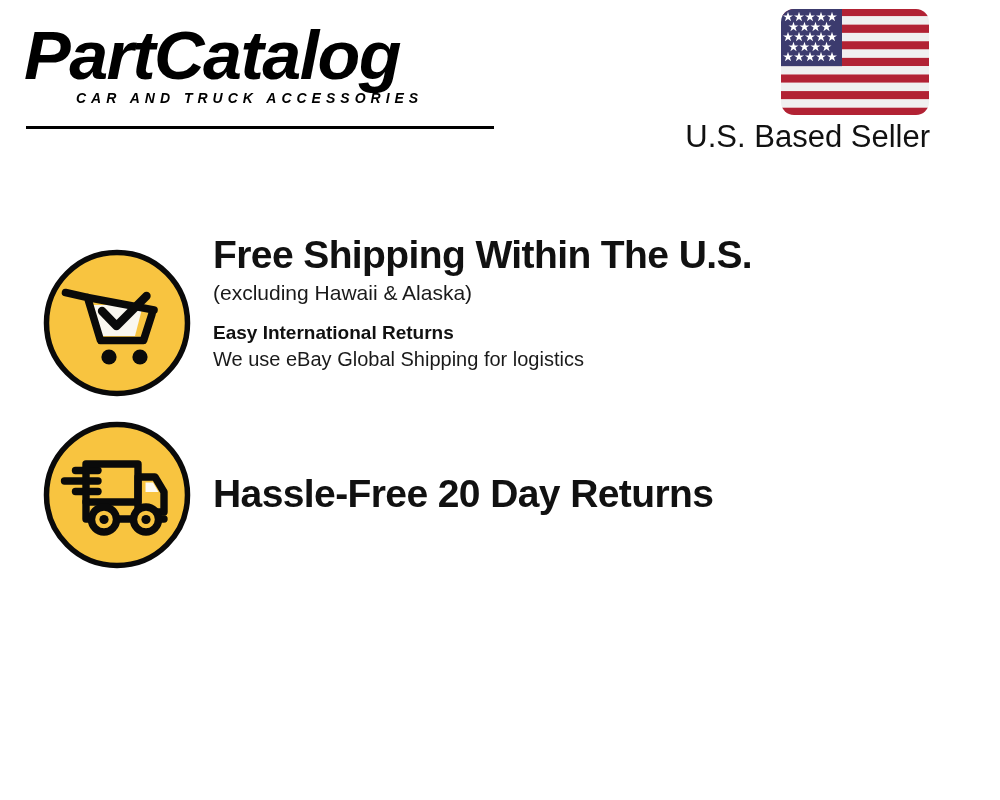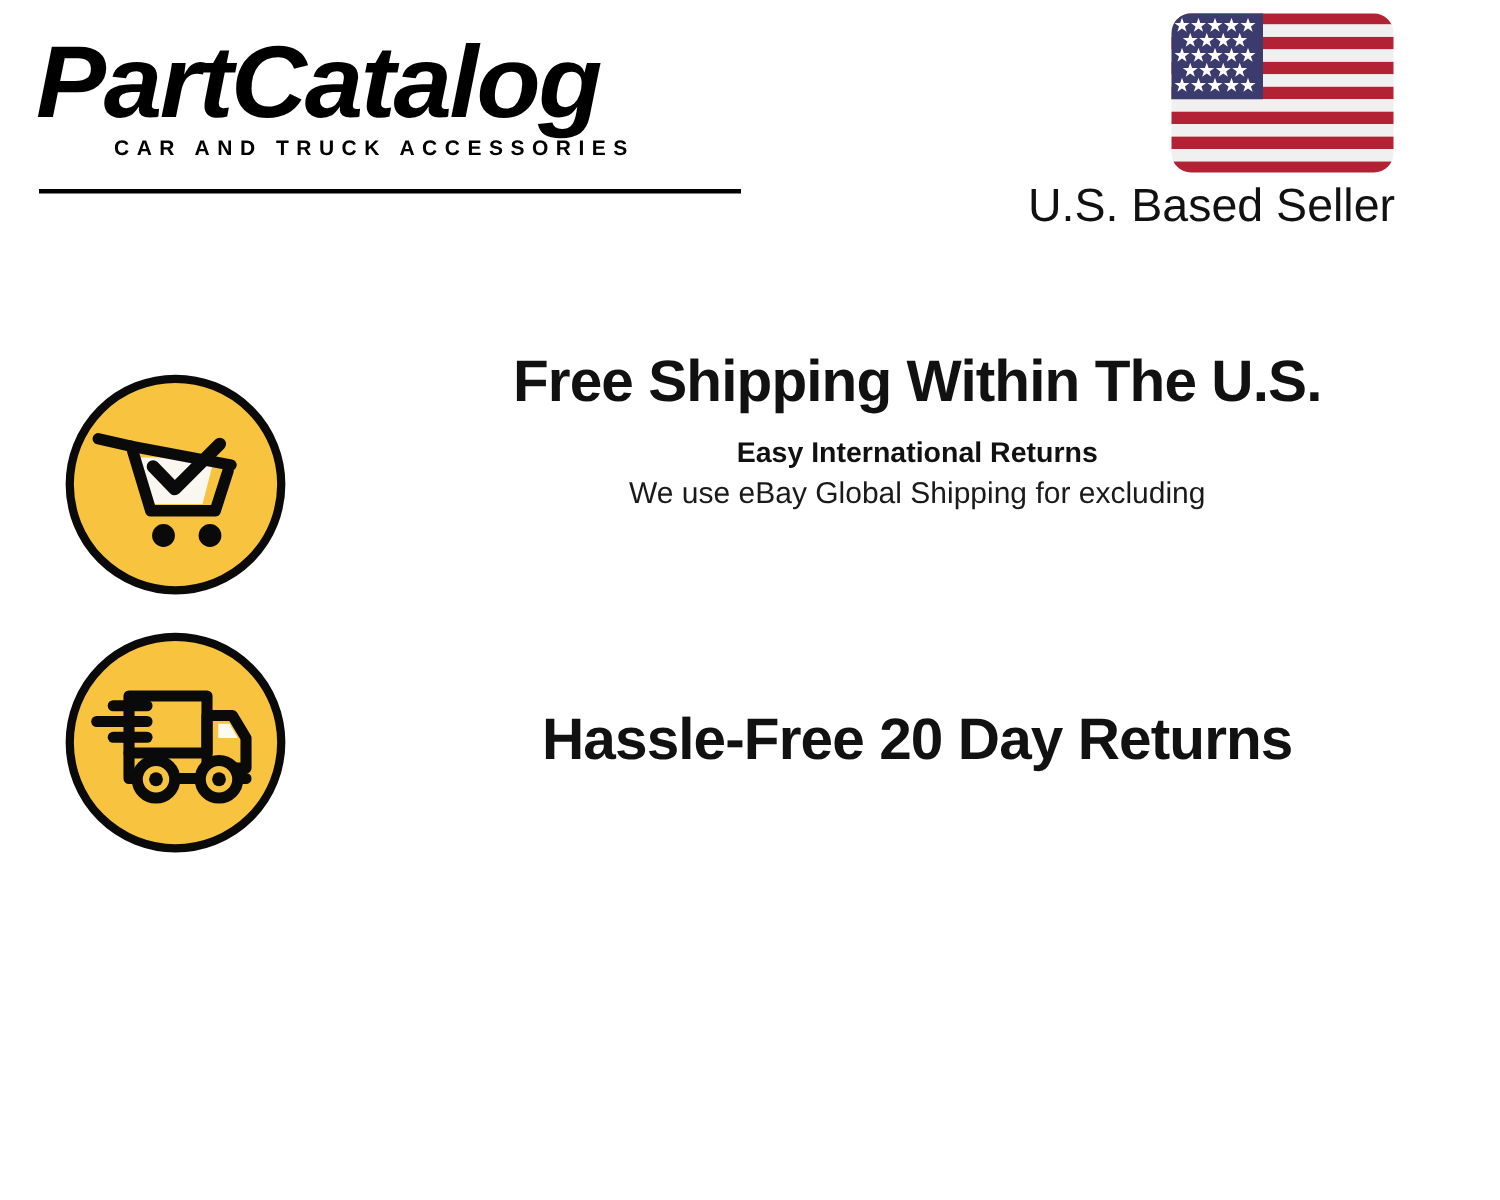--- a/index.html
+++ b/index.html
@@ -44,20 +44,21 @@
     transform: scaleX(1.03);
     transform-origin: left center;
     white-space: nowrap;
   }
   .logo-tagline {
     display: block;
     margin-top: 2px;
     margin-left: 52px;
     font-family: "Liberation Sans", sans-serif;
     font-weight: bold;
+    font-style: italic;
     font-size: 14px;
     line-height: 16px;
     letter-spacing: 5.0px;
     color: #000000;
     white-space: nowrap;
   }
   .logo-rule {
     position: absolute;
     left: 2px;
     top: 104px;
@@ -106,23 +107,22 @@
     flex: 0 0 auto;
     width: 150px;
     height: 150px;
     margin-left: 42px;
     margin-top: 16px;
   }
   .icon-badge svg { display: block; width: 150px; height: 150px; }
 
   .feature-text {
     flex: 1 1 auto;
-    margin-left: 31px;
+    margin-left: 21px;
     padding-top: 0;
-    text-align: center;
   }
   .feature-row.centered .feature-text {
     align-self: center;
     margin-top: 8px;
   }
   .feature-title {
     font-size: 39px;
     line-height: 46px;
     font-weight: bold;
     letter-spacing: -0.6px;
@@ -248,22 +248,23 @@
         <g fill="none" stroke="#0a0a0a" stroke-width="8.4" stroke-linecap="round" stroke-linejoin="round">
           <path d="M60 63 L74.5 78 L104.5 48"></path>
         </g>
 
         <circle cx="67" cy="109" r="7.6" fill="#0a0a0a"></circle>
         <circle cx="98" cy="109" r="7.6" fill="#0a0a0a"></circle>
       </svg>
     </div>
     <div class="feature-text">
       <div class="feature-title">Free Shipping Within The U.S.</div>
+      <div class="feature-sub">(excluding Hawaii &amp; Alaska)</div>
       <div class="feature-sub2">Easy International Returns</div>
-      <div class="feature-sub3">We use eBay Global Shipping for excluding</div>
+      <div class="feature-sub3">We use eBay Global Shipping for logistics</div>
     </div>
   </div>
 
   <div class="feature-row centered">
     <div class="icon-badge">
       <svg viewBox="0 0 150 150">
         <circle cx="75" cy="75" r="70.5" fill="#f8c440" stroke="#0a0a0a" stroke-width="5.5"></circle>
 
         <g stroke="#0a0a0a" stroke-width="7.4" stroke-linecap="round">
           <line x1="33.5" y1="50.5" x2="56" y2="50.5"></line>

